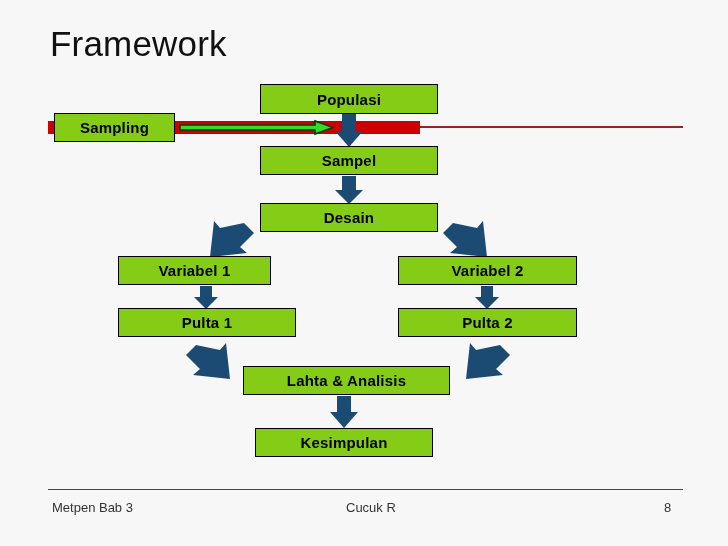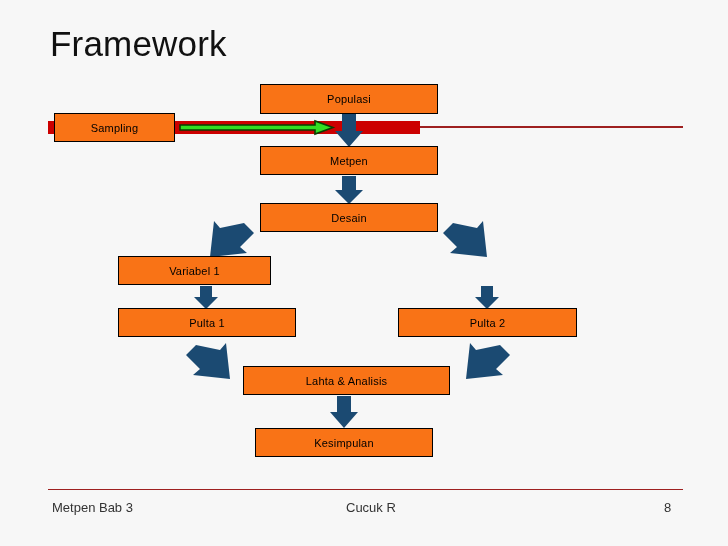--- a/index.html
+++ b/index.html
@@ -27,27 +27,27 @@
     color: #111111;
     letter-spacing: 0.2px;
     line-height: 1;
     white-space: nowrap;
   }
 
   
   .flow-box {
     position: absolute;
     box-sizing: border-box;
-    background: #f97316;
+    background: #84cc16;
     border: 1px solid #000000;
     display: flex;
     align-items: center;
     justify-content: center;
-    font-size: 11px;
-    font-weight: normal;
+    font-size: 15px;
+    font-weight: bold;
     color: #000000;
     letter-spacing: 0.2px;
     white-space: nowrap;
   }
 
   
   #red-bar {
     position: absolute;
     left: 48px;
     top: 121px;
@@ -147,27 +147,30 @@
     </g>
   </svg>
 
   <div class="flow-box" style="left: 260px; top: 84px; width: 178px; height: 30px;">
       <span>Populasi</span>
     </div>
   <div class="flow-box" style="left: 54px; top: 113px; width: 121px; height: 29px;">
       <span>Sampling</span>
     </div>
   <div class="flow-box" style="left: 260px; top: 146px; width: 178px; height: 29px;">
-      <span>Metpen</span>
+      <span>Sampel</span>
     </div>
   <div class="flow-box" style="left: 260px; top: 203px; width: 178px; height: 29px;">
       <span>Desain</span>
     </div>
   <div class="flow-box" style="left: 118px; top: 256px; width: 153px; height: 29px;">
       <span>Variabel 1</span>
+    </div>
+  <div class="flow-box" style="left: 398px; top: 256px; width: 179px; height: 29px;">
+      <span>Variabel 2</span>
     </div>
   <div class="flow-box" style="left: 118px; top: 308px; width: 178px; height: 29px;">
       <span>Pulta 1</span>
     </div>
   <div class="flow-box" style="left: 398px; top: 308px; width: 179px; height: 29px; justify-content: center;">
       <span>Pulta 2</span>
     </div>
   <div class="flow-box" style="left: 243px; top: 366px; width: 207px; height: 29px;">
       <span>Lahta &amp; Analisis</span>
     </div>

